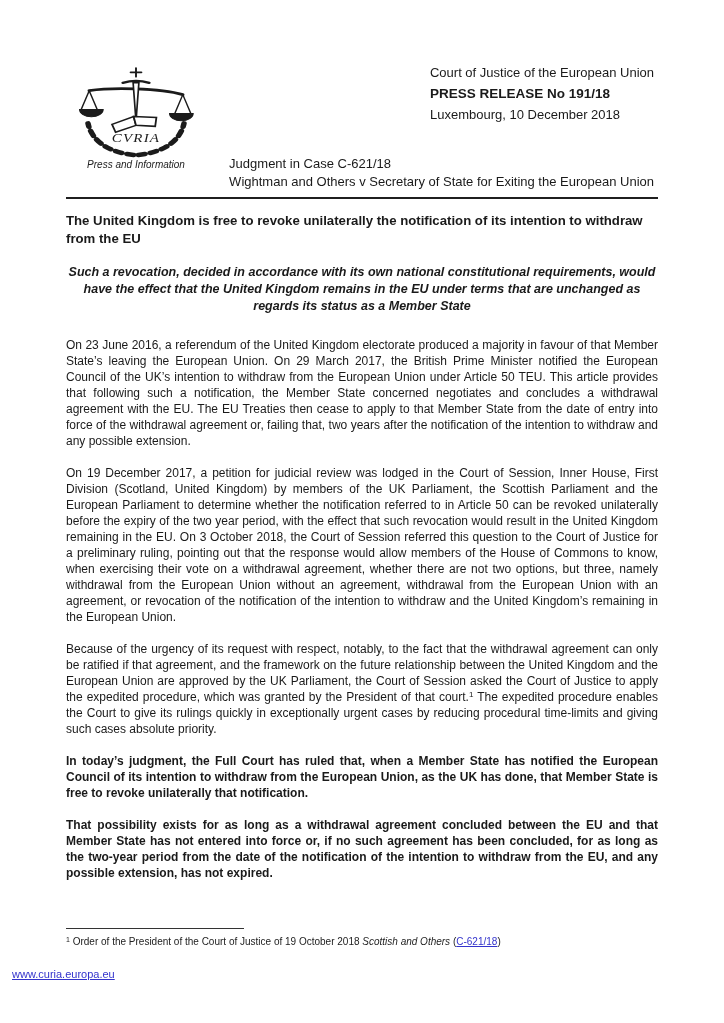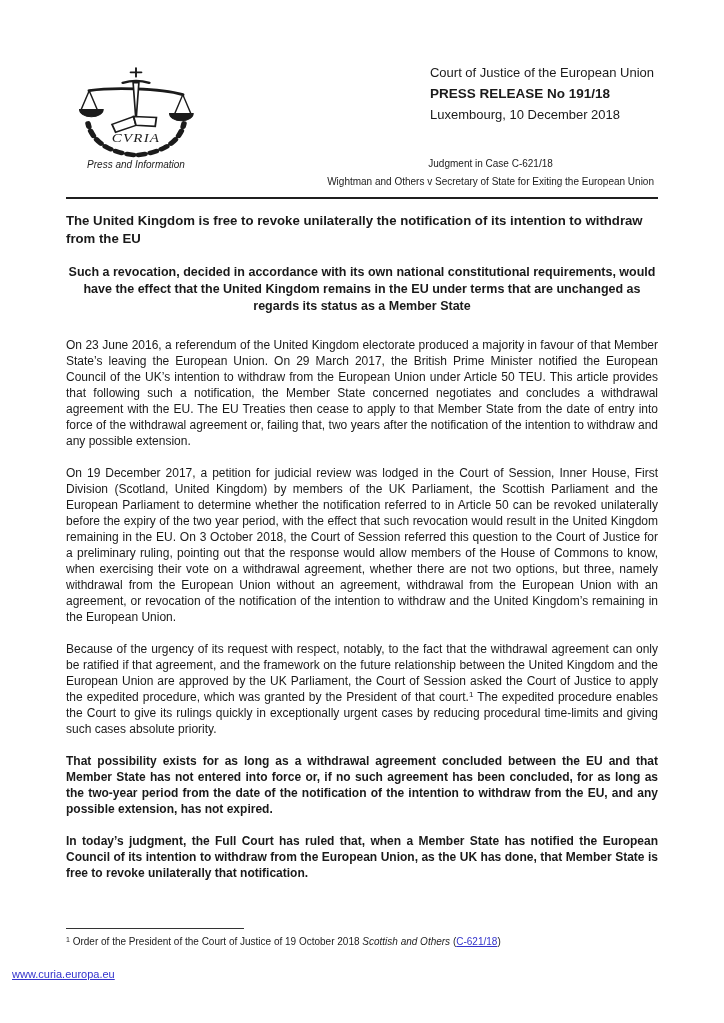--- a/index.html
+++ b/index.html
@@ -10,26 +10,26 @@
     font-family:"Liberation Sans", sans-serif;
     color:var(--text,#1a1a1a);
     overflow:hidden;
   }
   
   .logo-block{position:absolute;left:71px;top:64px;width:130px;text-align:center;font-style:italic;}
   .logo-block svg{display:block;margin:0 auto;}
   .logo-caption{font-size:10px;color:#222;white-space:nowrap;}
   .masthead{position:absolute;right:70px;top:62px;font-size:13px;line-height:21px;}
   .release-no{font-weight:bold;font-size:13.5px;}
-  .case-block{position:absolute;right:70px;top:155px;text-align:center;font-size:10px;line-height:18px;}
+  .case-block{position:absolute;right:70px;top:155px;text-align:left;font-size:13px;line-height:18px;}
   .header-rule{position:absolute;left:66px;right:66px;top:197px;height:0;border:none;border-top:2px solid var(--rule,#1f1f1f);margin:0;}
   
   .doc-body{position:absolute;left:66px;right:66px;top:212px;}
   .doc-title{font-size:13.2px;font-weight:bold;text-align:left;line-height:18px;margin:0;}
-  .doc-subtitle{font-size:12.5px;font-weight:bold;text-align:center;line-height:17px;margin:16px 0 0;}
+  .doc-subtitle{font-size:12.5px;font-weight:bold;font-style:italic;text-align:center;line-height:17px;margin:16px 0 0;}
   .doc-body p{font-size:12px;line-height:16px;text-align:justify;margin:16px 0 0;}
   .doc-body p.first{margin-top:22px;}
   .doc-body p.bold{font-weight:bold;}
   .ref-sup{font-size:8px;line-height:0;vertical-align:4px;}
   
   .footnote-block{position:absolute;left:66px;right:66px;top:928px;}
   .footnote-sep{width:178px;border-top:1px solid #333;}
   .footnote-line{font-size:10px;line-height:14px;margin-top:6px;color:#222;}
   .footnote-line .fn-sup{font-size:7px;line-height:0;vertical-align:3px;}
   .footnote-line em{font-style:italic;}
@@ -84,22 +84,22 @@
 
   <hr class="header-rule">
 
   <main class="doc-body">
     <h1 class="doc-title">The United Kingdom is free to revoke unilaterally the notification of its intention to withdraw from the EU</h1>
     <h2 class="doc-subtitle">Such a revocation, decided in accordance with its own national constitutional requirements, would have the effect that the United Kingdom remains in the EU under terms that are unchanged as regards its status as a Member State</h2>
 
     <p class="first">On 23 June 2016, a referendum of the United Kingdom electorate produced a majority in favour of that Member State’s leaving the European Union. On 29 March 2017, the British Prime Minister notified the European Council of the UK’s intention to withdraw from the European Union under Article 50 TEU. This article provides that following such a notification, the Member State concerned negotiates and concludes a withdrawal agreement with the EU. The EU Treaties then cease to apply to that Member State from the date of entry into force of the withdrawal agreement or, failing that, two years after the notification of the intention to withdraw and any possible extension.</p>
     <p>On 19 December 2017, a petition for judicial review was lodged in the Court of Session, Inner House, First Division (Scotland, United Kingdom) by members of the UK Parliament, the Scottish Parliament and the European Parliament to determine whether the notification referred to in Article 50 can be revoked unilaterally before the expiry of the two year period, with the effect that such revocation would result in the United Kingdom remaining in the EU. On 3 October 2018, the Court of Session referred this question to the Court of Justice for a preliminary ruling, pointing out that the response would allow members of the House of Commons to know, when exercising their vote on a withdrawal agreement, whether there are not two options, but three, namely withdrawal from the European Union without an agreement, withdrawal from the European Union with an agreement, or revocation of the notification of the intention to withdraw and the United Kingdom’s remaining in the European Union.</p>
     <p><span>Because of the urgency of its request with respect, notably, to the fact that the withdrawal agreement can only be ratified if that agreement, and the framework on the future relationship between the United Kingdom and the European Union are approved by the UK Parliament, the Court of Session asked the Court of Justice to apply the expedited procedure, which was granted by the President of that court.</span><sup class="ref-sup">1</sup><span> The expedited procedure enables the Court to give its rulings quickly in exceptionally urgent cases by reducing procedural time-limits and giving such cases absolute priority.</span></p>
+    <p class="bold">In today’s judgment, the Full Court has ruled that, when a Member State has notified the European Council of its intention to withdraw from the European Union, as the UK has done, that Member State is free to revoke unilaterally that notification.</p>
     <p class="bold">That possibility exists for as long as a withdrawal agreement concluded between the EU and that Member State has not entered into force or, if no such agreement has been concluded, for as long as the two-year period from the date of the notification of the intention to withdraw from the EU, and any possible extension, has not expired.</p>
-    <p class="bold">In today’s judgment, the Full Court has ruled that, when a Member State has notified the European Council of its intention to withdraw from the European Union, as the UK has done, that Member State is free to revoke unilaterally that notification.</p>
   </main>
 
   <div class="footnote-block">
     <div class="footnote-sep"></div>
     <div class="footnote-line"><sup class="fn-sup">1</sup><span> Order of the President of the Court of Justice of 19 October 2018 </span><em>Scottish and Others</em><span> (</span><a class="link">C-621/18</a><span>)</span></div>
   </div>
 
   <div class="website-line">
     <a class="link">www.curia.europa.eu</a>
   </div>

